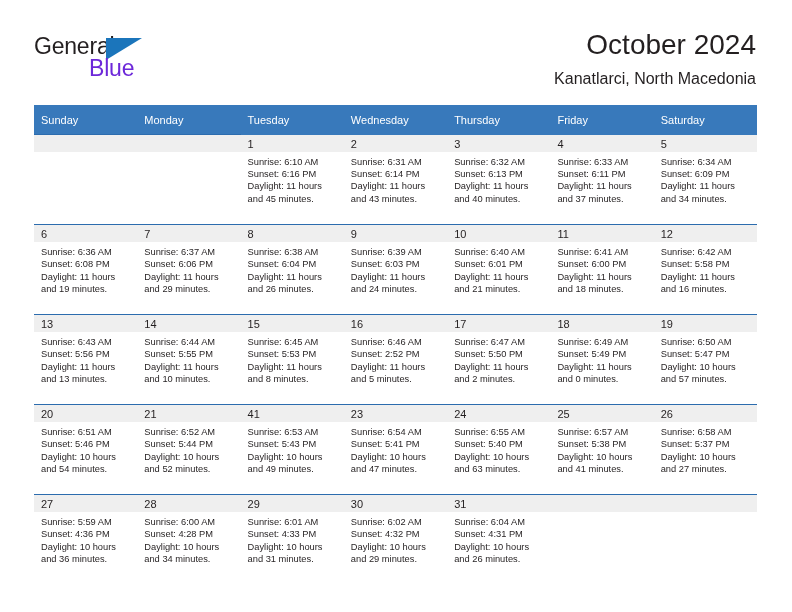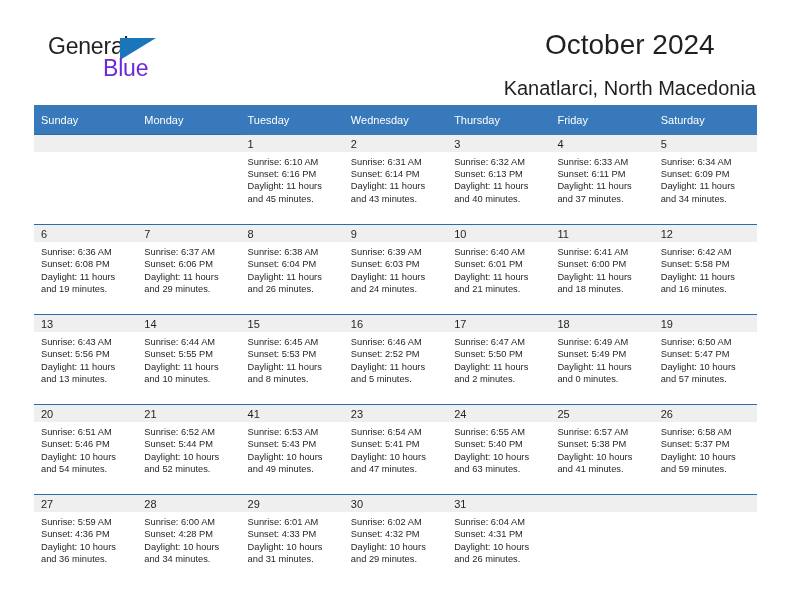--- a/index.html
+++ b/index.html
@@ -25,21 +25,21 @@
   
   .header {
     position: absolute;
     left: 0;
     top: 0;
     width: 792px;
     height: 100px;
   }
   .brand {
     position: absolute;
-    left: 48px;
+    left: 34px;
     top: 34px;
     width: 180px;
     height: 52px;
   }
   .brand-general {
     position: absolute;
     left: 0;
     top: 0;
     font-size: 23px;
     letter-spacing: -0.2px;
@@ -62,32 +62,32 @@
     width: 0;
     height: 0;
     border-left: 36px solid #1b75bb;
     border-bottom: 22px solid transparent;
   }
 
   .title-block {
     position: absolute;
     right: 36px;
     top: 28px;
-    text-align: center;
+    text-align: right;
   }
   .month-title {
     font-size: 28px;
     font-weight: normal;
     color: #231f20;
     line-height: 34px;
     white-space: nowrap;
   }
   .location-sub {
-    margin-top: 17px;
-    font-size: 20px;
+    margin-top: 8px;
+    font-size: 16px;
     color: #231f20;
     line-height: 18px;
     white-space: nowrap;
   }
 
   
   .calendar {
     position: absolute;
     left: 34px;
     top: 105px;
@@ -435,21 +435,21 @@
               <div class="line">Daylight: 10 hours</div>
               <div class="line">and 41 minutes.</div>
             </div>
           </td>
           <td class="day-cell">
             <div class="daynum-band">26</div>
             <div class="cell-body">
               <div class="line">Sunrise: 6:58 AM</div>
               <div class="line">Sunset: 5:37 PM</div>
               <div class="line">Daylight: 10 hours</div>
-              <div class="line">and 59 minutes.</div>
+              <div class="line">and 27 minutes.</div>
             </div>
           </td>
         </tr>
         <tr class="week-row">
           <td class="day-cell">
             <div class="daynum-band">27</div>
             <div class="cell-body">
               <div class="line">Sunrise: 5:59 AM</div>
               <div class="line">Sunset: 4:36 PM</div>
               <div class="line">Daylight: 10 hours</div>

